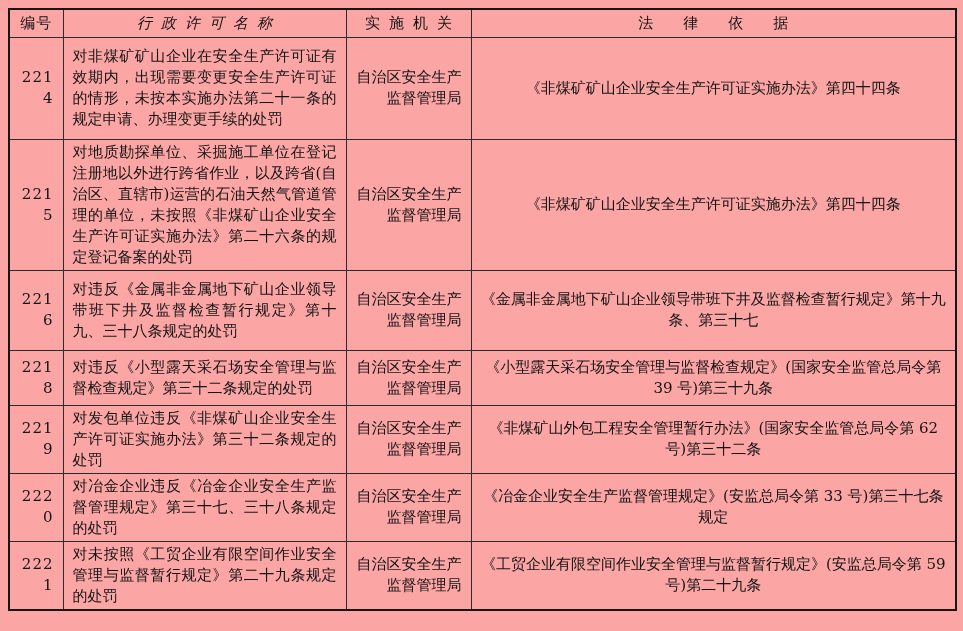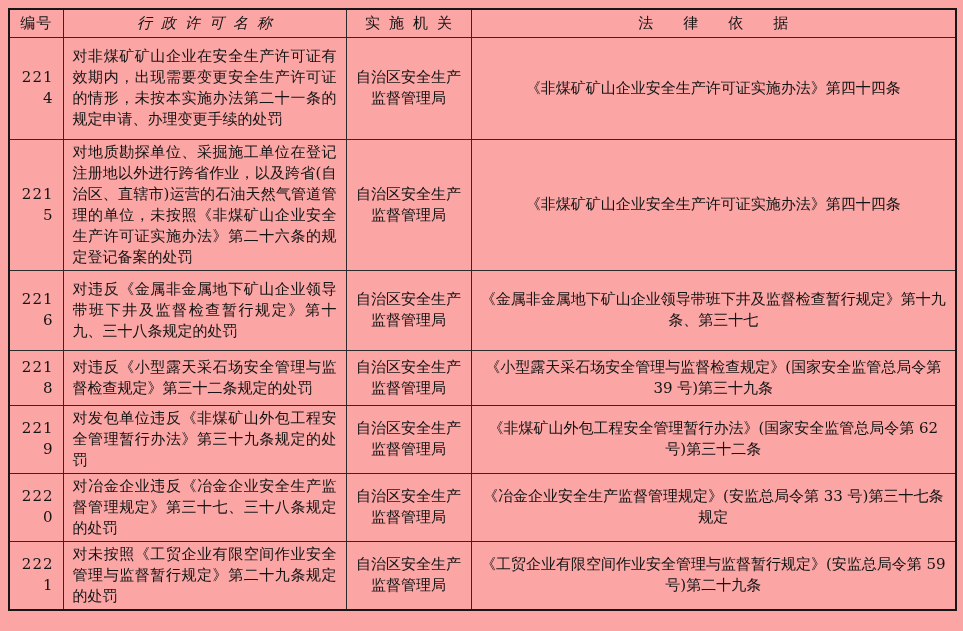--- a/index.html
+++ b/index.html
@@ -58,21 +58,21 @@
   td.cell-id {
     text-align: right;
     font-size: 14px;
     letter-spacing: 1px;
   }
   td.cell-name {
     text-align: justify;
     padding: 4px 6px 4px 7px;
   }
   td.cell-agency {
-    text-align: center;
+    text-align: right;
     padding-left: 6px;
   }
   td.cell-law {
     text-align: center;
     padding-left: 7px;
     padding-right: 8px;
   }
 </style>
 </head>
 <body>
@@ -111,21 +111,21 @@
       <td class="cell-law">《金属非金属地下矿山企业领导带班下井及监督检查暂行规定》第十九条、第三十七</td>
     </tr>
     <tr style="height:55px">
       <td class="cell-id">2218</td>
       <td class="cell-name">对违反《小型露天采石场安全管理与监督检查规定》第三十二条规定的处罚</td>
       <td class="cell-agency">自治区安全生产监督管理局</td>
       <td class="cell-law">《小型露天采石场安全管理与监督检查规定》(国家安全监管总局令第 39 号)第三十九条</td>
     </tr>
     <tr style="height:57px">
       <td class="cell-id">2219</td>
-      <td class="cell-name">对发包单位违反《非煤矿山外包工程安全管理暂行办法》第三十九条规定的处罚</td>
+      <td class="cell-name">对发包单位违反《非煤矿山企业安全生产许可证实施办法》第三十二条规定的处罚</td>
       <td class="cell-agency">自治区安全生产监督管理局</td>
       <td class="cell-law">《非煤矿山外包工程安全管理暂行办法》(国家安全监管总局令第 62 号)第三十二条</td>
     </tr>
     <tr style="height:53px">
       <td class="cell-id">2220</td>
       <td class="cell-name">对冶金企业违反《冶金企业安全生产监督管理规定》第三十七、三十八条规定的处罚</td>
       <td class="cell-agency">自治区安全生产监督管理局</td>
       <td class="cell-law">《冶金企业安全生产监督管理规定》(安监总局令第 33 号)第三十七条规定</td>
     </tr>
     <tr style="height:57px">

